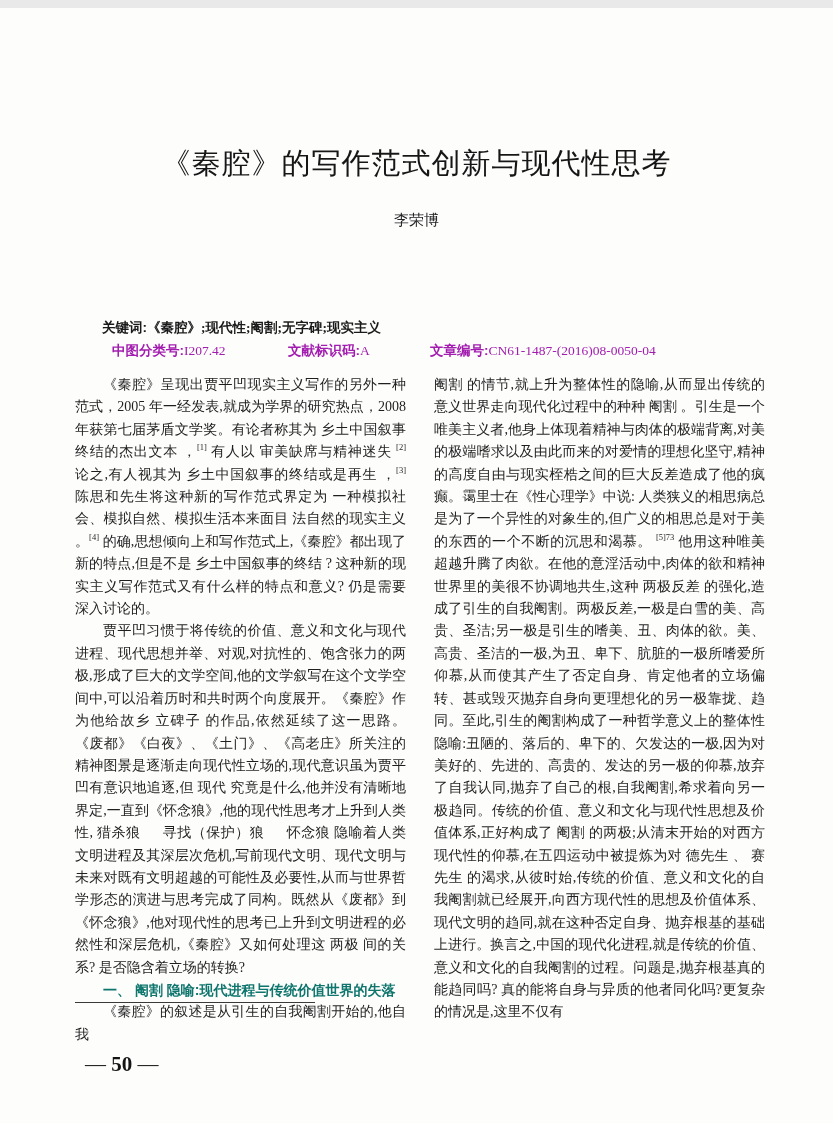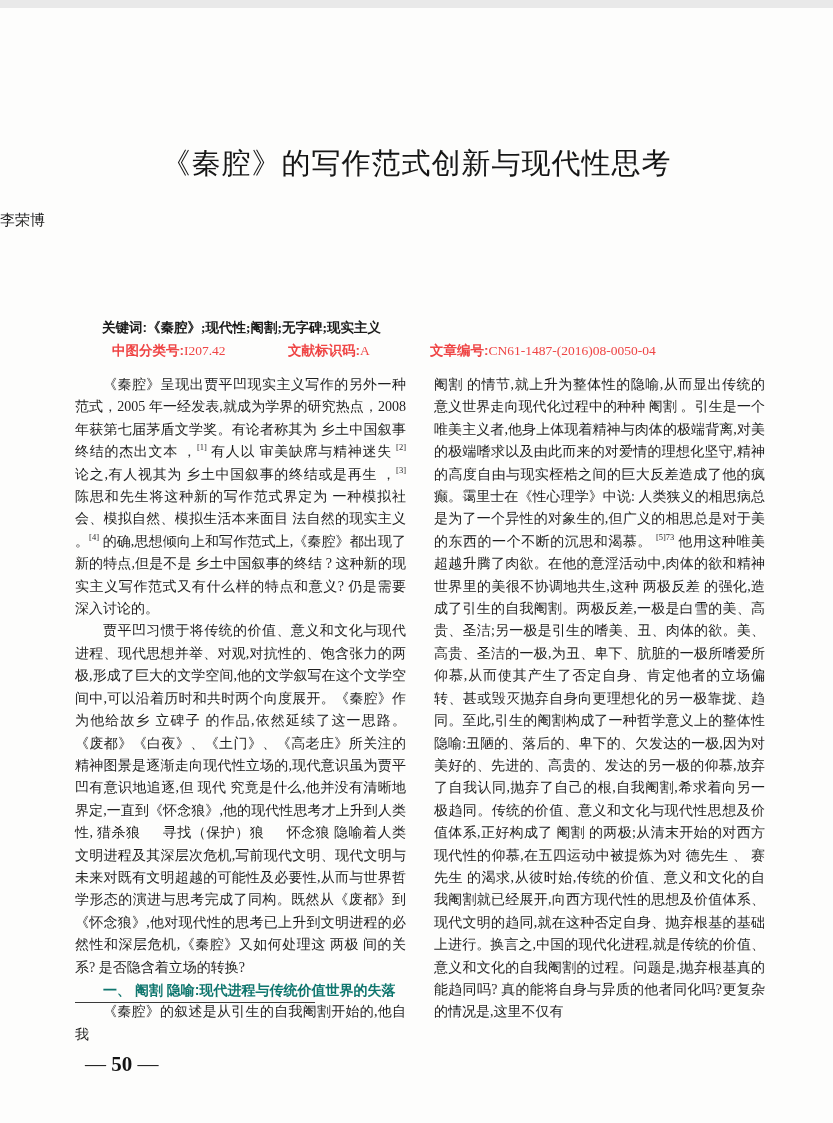--- a/index.html
+++ b/index.html
@@ -13,39 +13,39 @@
     overflow:hidden;
   }
   .title{
     position:absolute;top:136px;left:0;width:833px;
     text-align:center;
     font-size:29px;font-weight:500;letter-spacing:1px;
     color:#161616;
   }
   .author{
     position:absolute;top:203px;left:0;width:833px;
-    font-size:15px;color:#222;
+    text-align:center;font-size:15px;color:#222;
   }
   .abstract{
     position:absolute;top:229px;left:75px;width:690px;
     font-size:13.5px;line-height:23.3px;
     text-align:justify;
     font-weight:600;color:#1a1a1a;
     text-indent:2em;
   }
   .abstract .lbl{font-family:"Liberation Sans","DejaVu Sans",sans-serif;font-weight:bold;}
   .keywords{
     position:absolute;top:311px;left:75px;width:690px;
     font-size:13.5px;font-weight:600;color:#1a1a1a;
     text-indent:2em;
   }
   .keywords .lbl{font-family:"Liberation Sans","DejaVu Sans",sans-serif;font-weight:bold;}
   .meta{
     position:absolute;top:334px;left:75px;width:690px;height:20px;
-    font-size:13.5px;color:#ef4444;
+    font-size:13.5px;color:#a21caf;
   }
   .meta .pair{position:absolute;top:0;white-space:nowrap;}
   .meta .pair.p1{left:37px;}
   .meta .pair.p2{left:213px;text-align:center;}
   .meta .pair.p3{left:355px;}
   .meta .lbl{font-family:"Liberation Sans","DejaVu Sans",sans-serif;font-weight:bold;}
   .columns{
     position:absolute;top:366px;left:75px;width:690px;height:626px;
     display:flex;gap:28px;
   }

